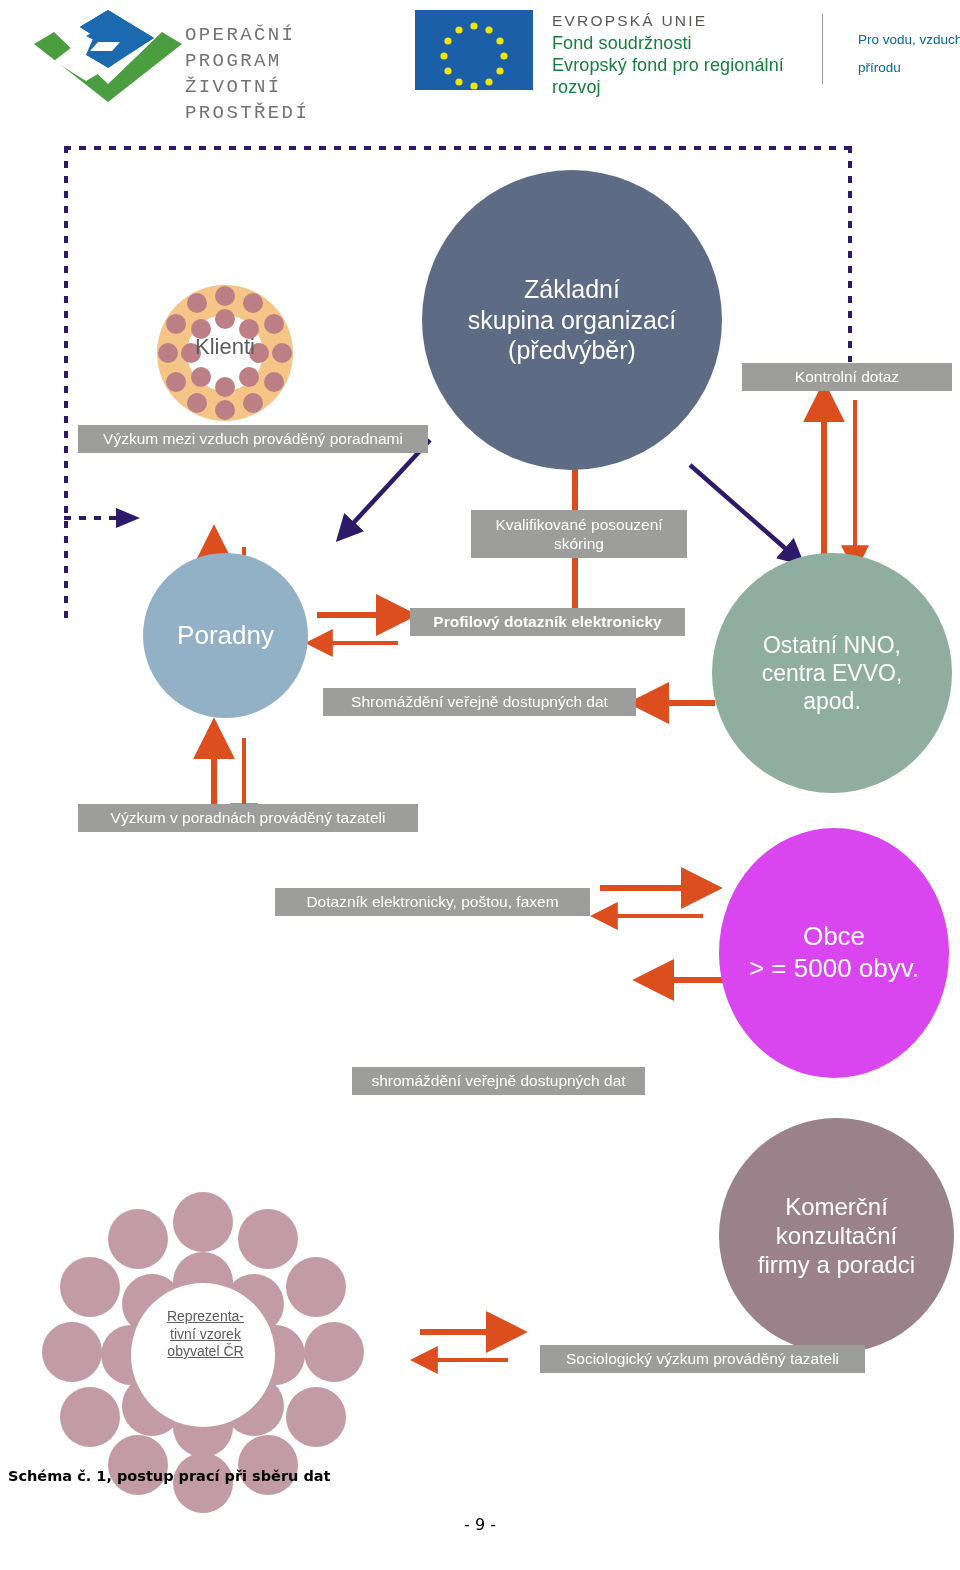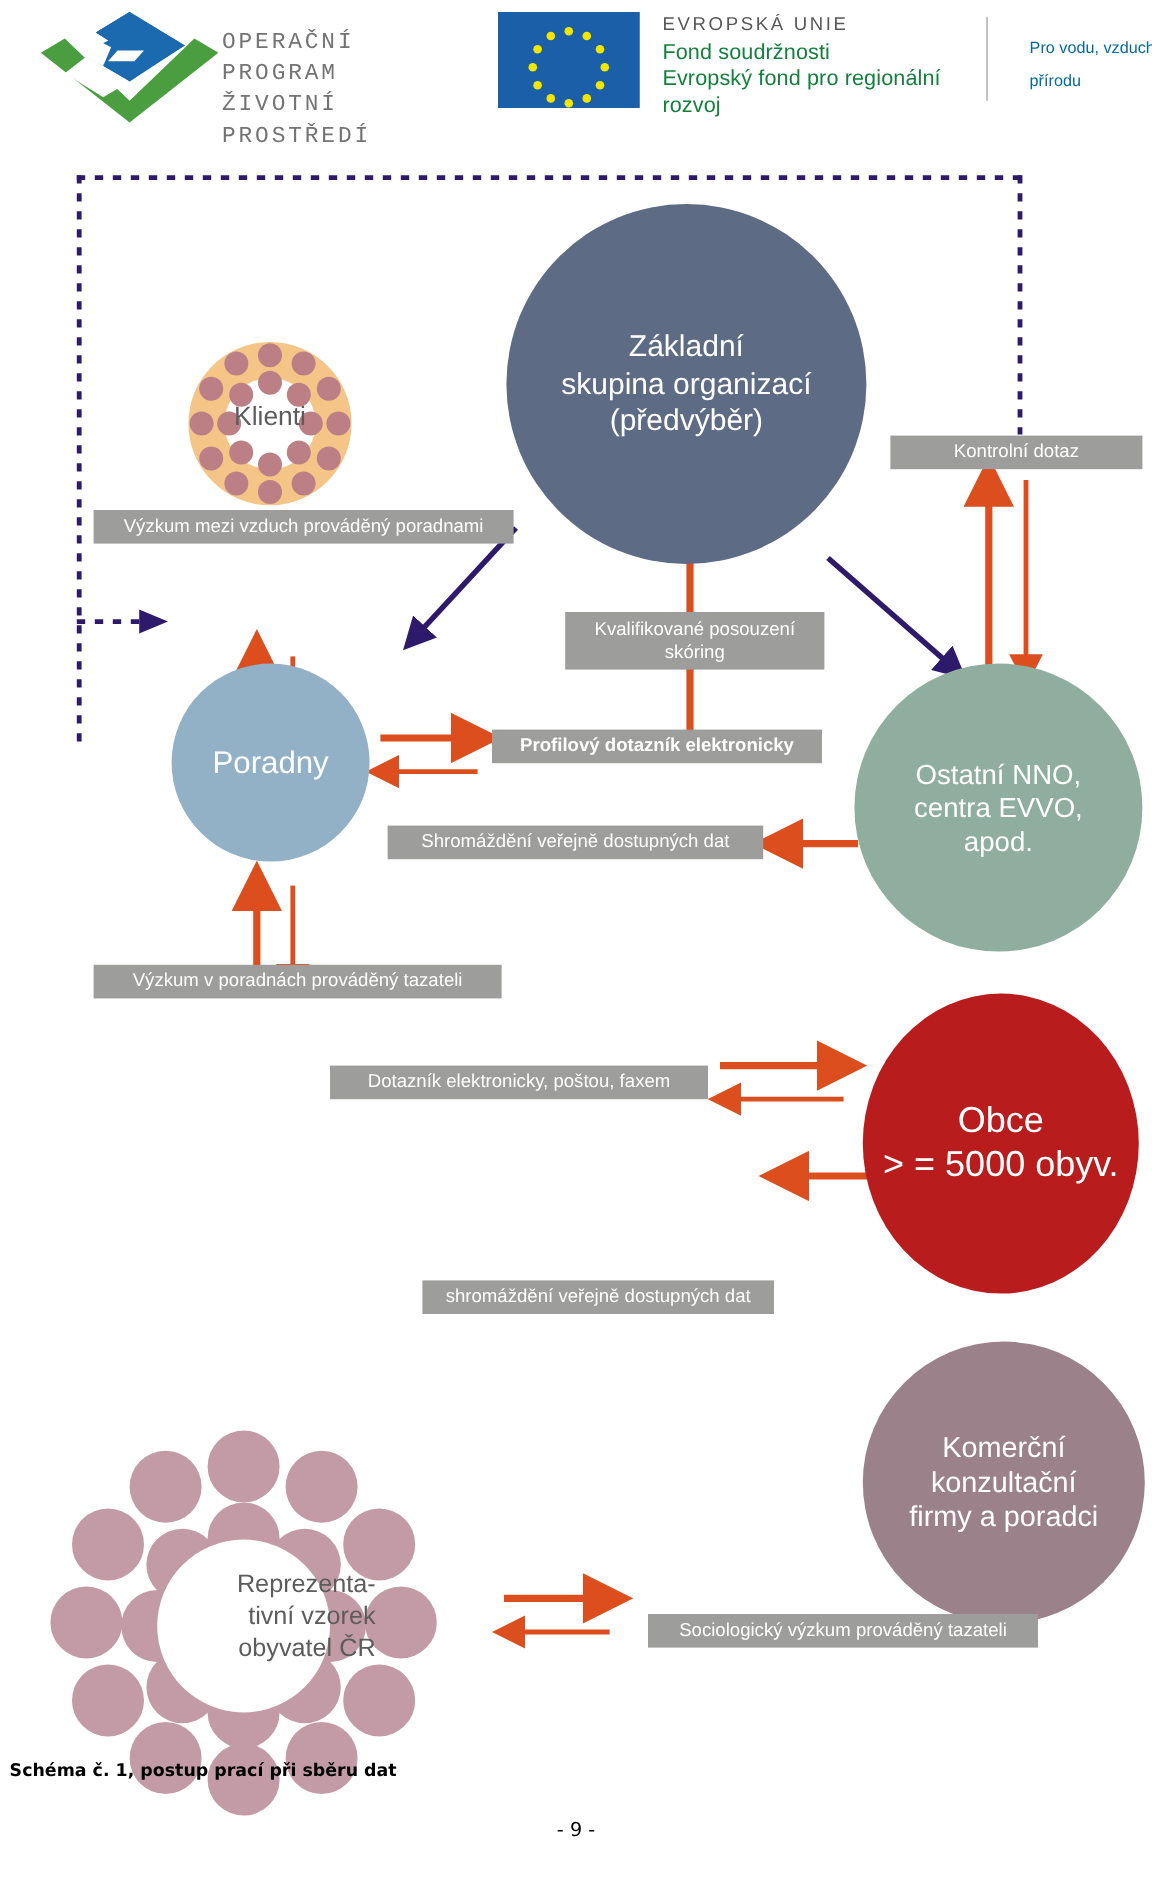--- a/index.html
+++ b/index.html
@@ -112,22 +112,22 @@
   }
   #node-nno {
     left: 712px; top: 443px;
     width: 240px; height: 240px;
     background: #8FAE9F;
     font-size: 23px;
   }
   #node-obce {
     left: 719px; top: 718px;
     width: 230px; height: 250px;
-    background: #b91c1c;
-    font-size: 30px;
+    background: #d946ef;
+    font-size: 26px;
   }
   #node-komercni {
     left: 719px; top: 1008px;
     width: 235px; height: 235px;
     background: #9B8189;
     font-size: 24px;
   }
 
   
   .cluster {
@@ -141,21 +141,21 @@
     line-height: 1.25;
   }
   #cluster-klienti { left: 155px; top: 173px; width: 140px; height: 140px; }
   #cluster-klienti .cluster-label {
     left: 0; top: 50px; width: 140px;
     font-size: 22px;
   }
   #cluster-vzorek { left: 38px; top: 1080px; width: 330px; height: 330px; }
   #cluster-vzorek .cluster-label {
     left: 60px; top: 118px; width: 215px;
-    font-size: 21px; text-align: right;
+    font-size: 14px; text-align: center; text-decoration: underline;
   }
 
   
   .gbox {
     position: absolute;
     background: #9D9D9C;
     color: #ffffff;
     font-size: 15.5px;
     display: flex;
     align-items: center;

